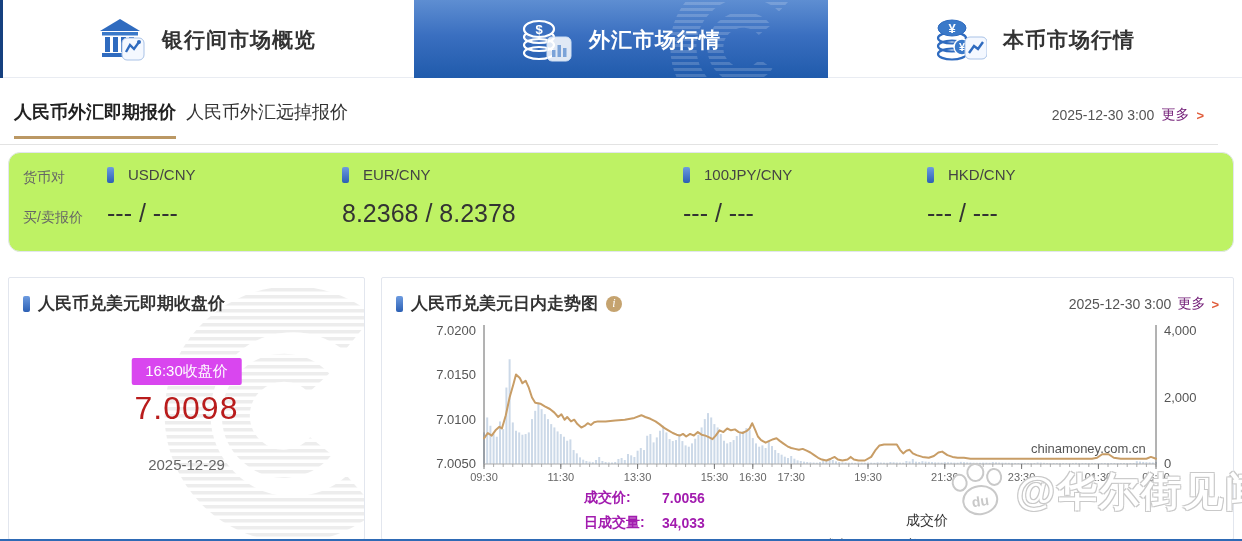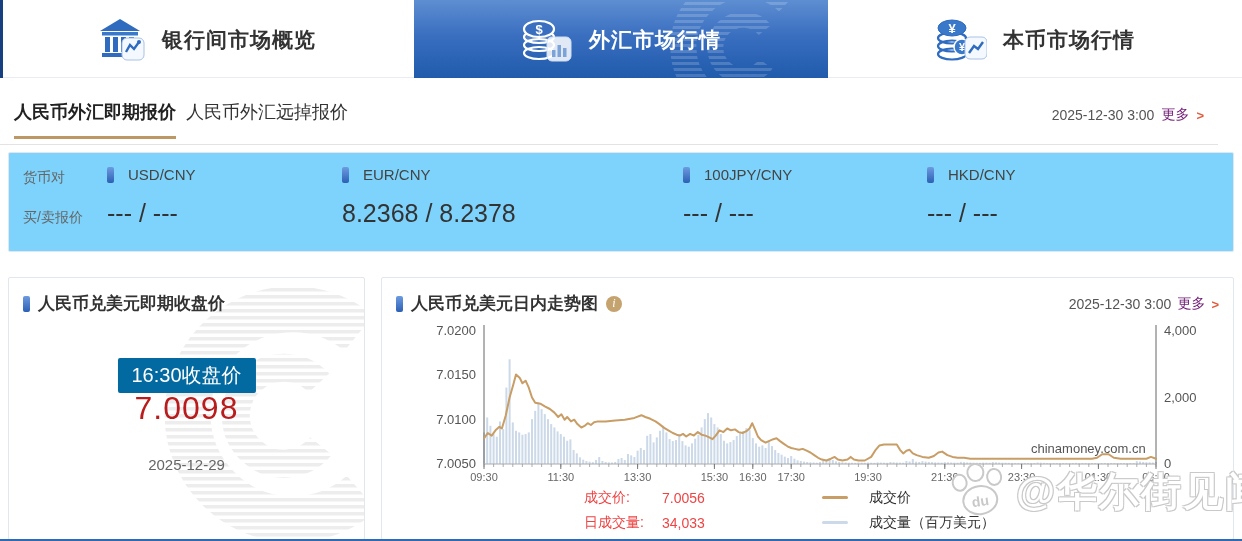--- a/index.html
+++ b/index.html
@@ -25,21 +25,21 @@
     padding-bottom:12px; cursor:pointer; }
   .subtab.t0 { left:14px; border-bottom:3px solid #bb9864; }
   .subtab.t1 { left:186px; font-weight:normal; color:#333; }
   .sub-right { position:absolute; right:14px; top:28px; display:flex; align-items:center; gap:7px; }
   .stamp { font-size:14px; color:#555; }
   .more { font-size:14px; color:#701a75; cursor:pointer; }
   .arrow { font-size:13px; color:#e05c3a; font-weight:bold; cursor:pointer; }
 
   
   .quote-panel { position:absolute; left:8px; top:152px; width:1226px; height:100px;
-    background:#7dd3fc; border:1px solid #e2e6ee; border-radius:2px; }
+    background:#bef264; border:1px solid #e2e6ee; border-radius:12px; }
   .qlabel { position:absolute; left:14px; font-size:14px; color:#666; }
   .qlabel.r0 { top:16px; }
   .qlabel.r1 { top:56px; }
   .pair { position:absolute; top:0; }
   .pair.p0 { left:98px; } .pair.p1 { left:333px; } .pair.p2 { left:674px; } .pair.p3 { left:918px; }
   .pair-name { position:absolute; top:13px; left:0; display:flex; align-items:flex-end; gap:14px;
     font-size:15px; color:#444; white-space:nowrap; }
   .marker { width:7px; height:16px; border-radius:2px;
     background:linear-gradient(180deg,#6d9be0,#2c60b4); flex:0 0 auto; }
   .pair-quote { position:absolute; top:46px; left:0; font-size:25px; color:#333; white-space:nowrap; }
@@ -50,37 +50,37 @@
   .card.left { left:8px; width:357px; height:263px; }
   .card.right { left:381px; width:853px; height:263px; }
   .card-head { position:absolute; left:14px; top:14px; display:flex; align-items:center; gap:8px; }
   .card-title { font-size:17px; font-weight:bold; color:#333; white-space:nowrap;text-align:center; }
   .info-icon { width:16px; height:16px; border-radius:50%; background:#c5a36f; color:#fff;
     font-family:"Liberation Serif","DejaVu Serif",serif; font-style:italic; font-size:12px;
     display:flex; align-items:center; justify-content:center; cursor:pointer; }
   .card-head-right { position:absolute; right:14px; top:17px; display:flex; align-items:center; gap:6px; }
 
   .badge { position:absolute; left:50%; transform:translateX(-50%); top:80px;
-    background:#0369a1; color:#fff; font-size:20px; padding:4px 14px; border-radius:2px;
+    background:#d946ef; color:#fff; font-size:15px; padding:4px 14px; border-radius:2px;
     white-space:nowrap; }
   .big-price { position:absolute; left:0; width:100%; top:112px; text-align:center;
     font-size:32px; color:#b91c1c; letter-spacing:1px; }
   .close-date { position:absolute; left:0; width:100%; top:178px; text-align:center;
     font-size:15px; color:#666; }
   .card-wm { position:absolute; right:-30px; top:10px; pointer-events:none; }
 
   
   .chart-svg { position:absolute; left:0; top:0; }
   .cm-wm { position:absolute; left:649px; top:163px; font-size:13px; color:#555; }
-  .stats { position:absolute; left:202px; top:207px; font-size:14px; color:#ef4444; }
+  .stats { position:absolute; left:202px; top:207px; font-size:14px; color:#a21caf;font-weight:bold; }
   .stats .srow { display:flex; height:25px; align-items:center; }
   .stats .slabel { width:78px; }
   .stats .sval { }
   .legend { position:absolute; left:440px; top:207px; font-size:14px; color:#333; }
-  .legend .lrow { display:flex; height:25px; align-items:center; gap:21px; }
+  .legend .lrow { display:flex; height:25px; align-items:flex-end; gap:27px;flex-direction:column; }
   .swatch { width:26px; height:3px; border-radius:2px; }
 
   
   .pagemark { position:absolute; left:948px; top:462px; display:flex; align-items:center;
     gap:4px; pointer-events:none; z-index:50; }
   .pagemark .wtext { font-size:40px; font-weight:bold; color:#fff; letter-spacing:2px;
     text-shadow:-1px -1px 0 #c9c9c9,1px -1px 0 #c9c9c9,-1px 1px 0 #c9c9c9,1px 1px 0 #c9c9c9;
     white-space:nowrap; }
 
   .bottom-line { position:absolute; left:0; bottom:0; width:1242px; height:2px; background:#2e6ab5; }

